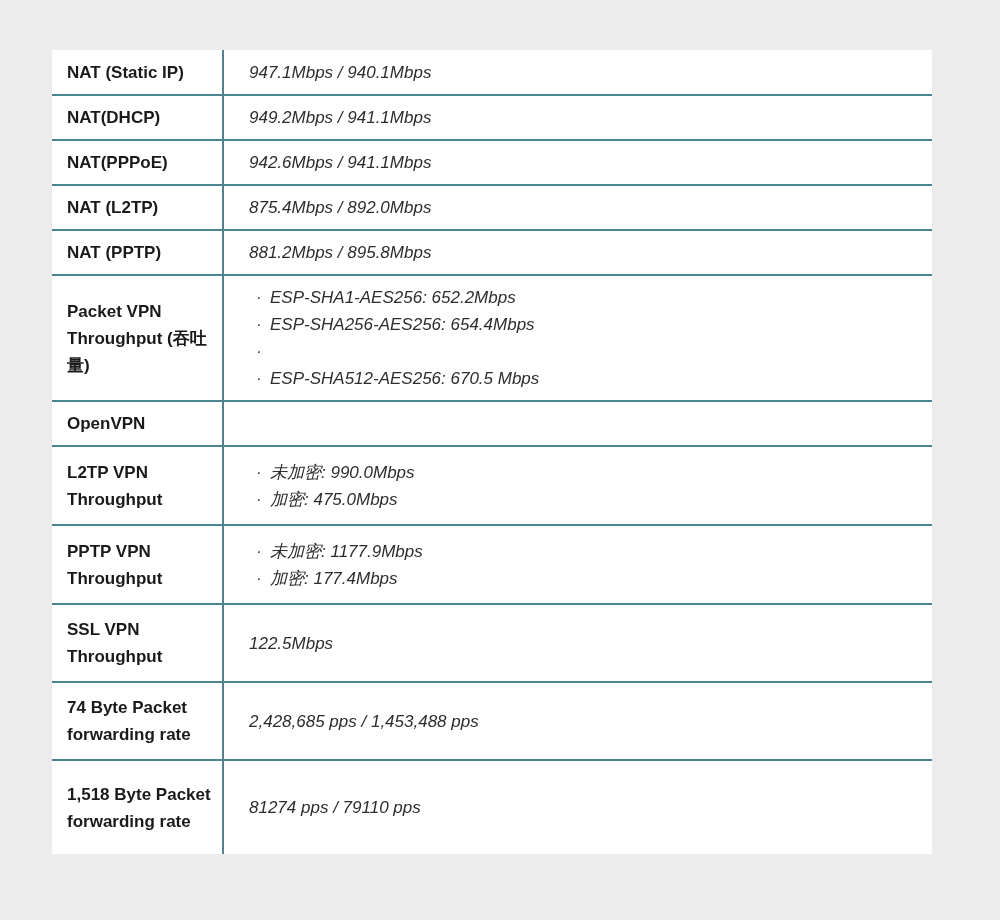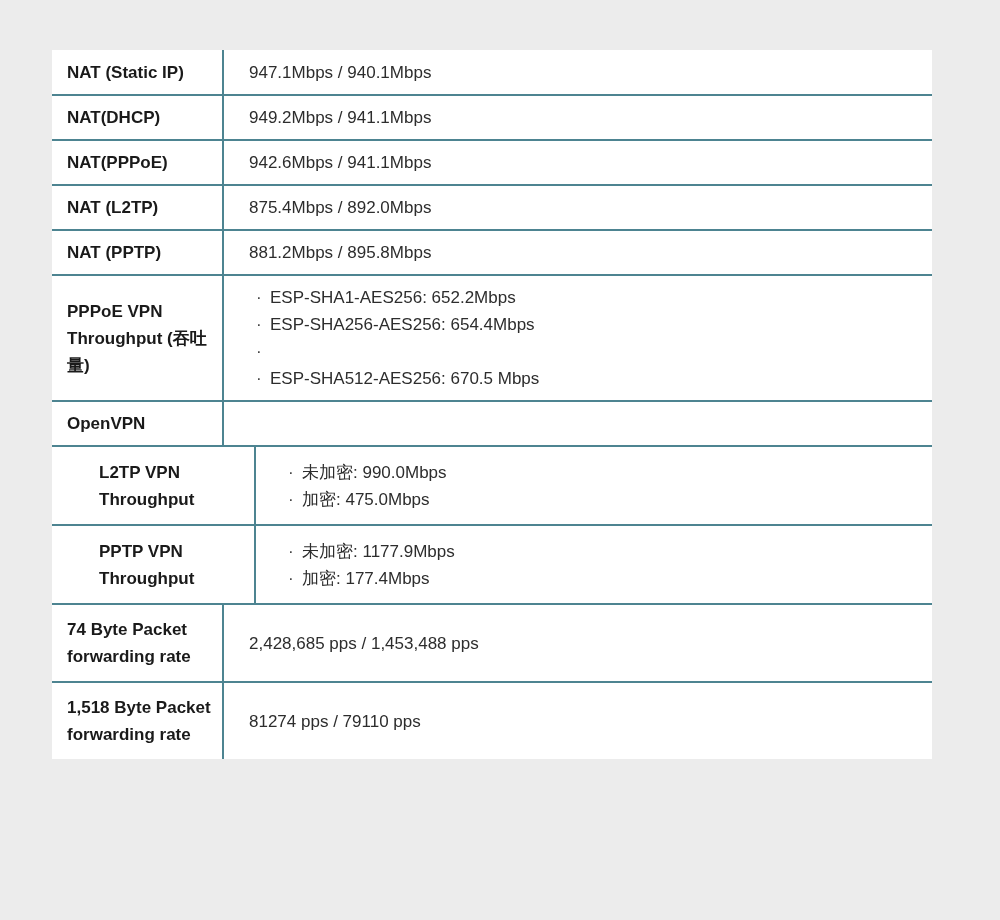--- a/index.html
+++ b/index.html
@@ -28,24 +28,24 @@
   .row{
     display:flex;
     align-items:stretch;
     min-height:44px;
   }
   .row + .row{
     border-top:2px solid var(--line-color);
   }
   .row:nth-child(6){min-height:122px;}
   .row:nth-child(8),
-  .row:nth-child(9){min-height:79px;padding-left:32px;}
+  .row:nth-child(9){min-height:79px;}
   .row:nth-child(10),
   .row:nth-child(11){min-height:78px;}
-  .row:nth-child(12){min-height:95px;gap:12px;}
+  .row:nth-child(12){min-height:95px;}
   .cell{
     display:flex;
     flex-direction:column;
     justify-content:center;
   }
   .cell.label{
     width:172px;
     flex:0 0 172px;
     border-right:2px solid var(--line-color);
     padding:8px 10px 8px 15px;
@@ -53,20 +53,21 @@
     font-size:17px;
     line-height:27px;
     color:var(--label-color);
   }
   .cell.value{
     flex:1 1 auto;
     padding:8px 20px 8px 25px;
     font-size:17px;
     line-height:27px;
     color:var(--value-color);
+    font-style:italic;
   }
   .line{
     display:flex;
     align-items:baseline;
   }
   .bullet{
     flex:0 0 auto;
     width:14px;
     margin-left:7px;
     color:#444444;
@@ -106,21 +107,21 @@
   </div>
 
   <div class="row">
     <div class="cell label">NAT (PPTP)</div>
     <div class="cell value">
         <div class="line">881.2Mbps / 895.8Mbps</div>
       </div>
   </div>
 
   <div class="row">
-    <div class="cell label">PPPoE VPN Throughput (吞吐量)</div>
+    <div class="cell label">Packet VPN Throughput (吞吐量)</div>
     <div class="cell value">
         <div class="line">
           <span class="bullet">·</span>
           <span>ESP-SHA1-AES256: 652.2Mbps</span>
         </div>
         <div class="line">
           <span class="bullet">·</span>
           <span>ESP-SHA256-AES256: 654.4Mbps</span>
         </div>
         <div class="line">
@@ -158,20 +159,26 @@
           <span class="bullet">·</span>
           <span>未加密: 1177.9Mbps</span>
         </div>
         <div class="line">
           <span class="bullet">·</span>
           <span>加密: 177.4Mbps</span>
         </div>
       </div>
   </div>
 
+  <div class="row">
+    <div class="cell label">SSL VPN Throughput</div>
+    <div class="cell value">
+        <div class="line">122.5Mbps</div>
+      </div>
+  </div>
 
   <div class="row">
     <div class="cell label">74 Byte Packet forwarding rate</div>
     <div class="cell value">
         <div class="line">2,428,685 pps / 1,453,488 pps</div>
       </div>
   </div>
 
   <div class="row">
     <div class="cell label">1,518 Byte Packet forwarding rate</div>

